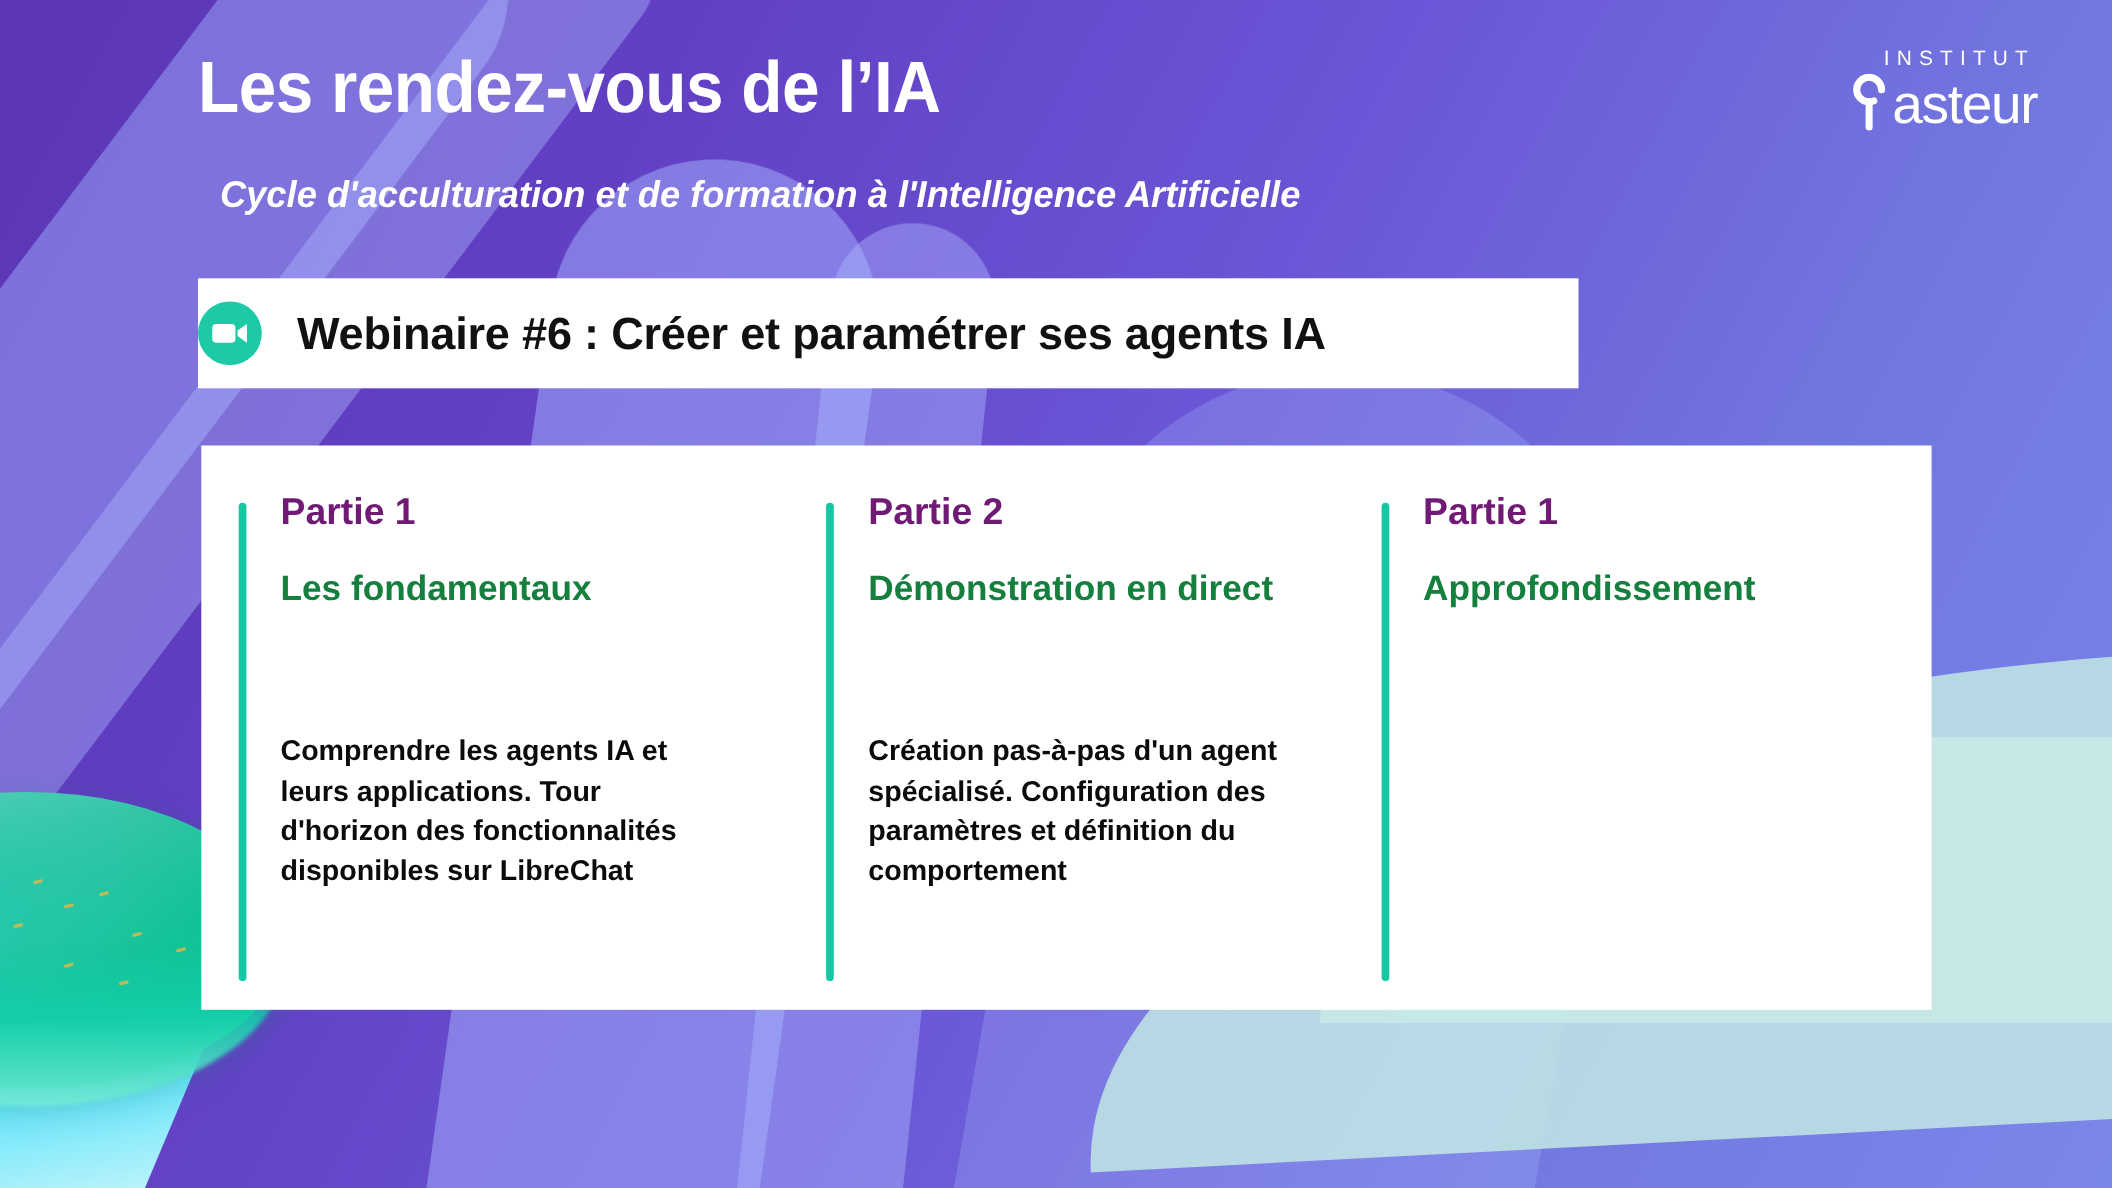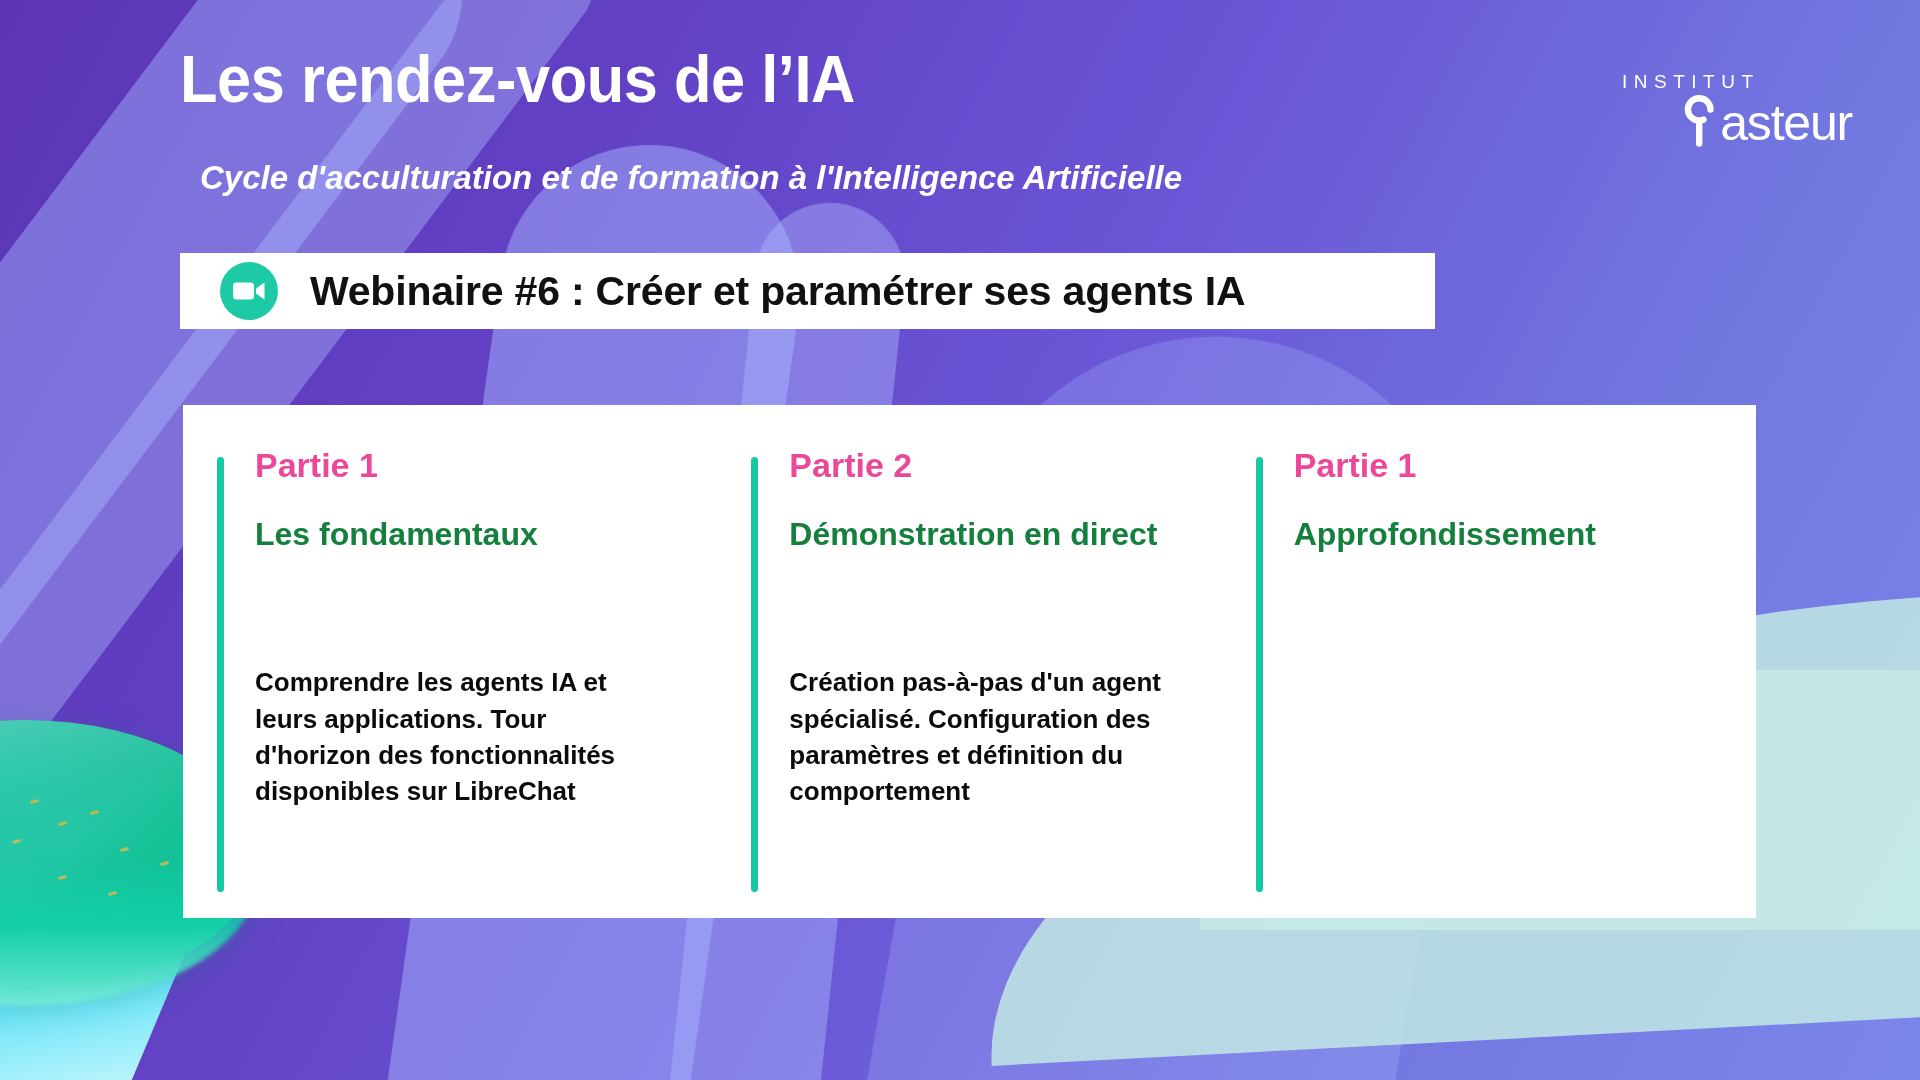--- a/index.html
+++ b/index.html
@@ -171,24 +171,23 @@
     transform: scaleX(0.97);
     transform-origin: left center;
   }
 
   
   .logo {
     position: absolute;
     right: 68px;
     top: 44px;
     width: 230px;
-    text-align: left;
+    text-align: right;
     color: #ffffff;
     user-select: none;
-    margin-top: 28px;
   }
   .logo-top {
     font-size: 19px;
     font-weight: 400;
     letter-spacing: 6.5px;
     line-height: 1;
     padding-right: 2px;
   }
   .logo-bottom {
     display: flex;
@@ -209,25 +208,24 @@
     letter-spacing: -1.2px;
     line-height: 0.95;
   }
 
   
   .banner {
     position: absolute;
     left: 180px;
     top: 253px;
     width: 1255px;
-    height: 76px;
+    height: 100px;
     background: #ffffff;
     display: flex;
     align-items: center;
-    padding-left: 40px;
     box-sizing: border-box;
   }
   .cam-circle {
     flex: 0 0 auto;
     width: 58px;
     height: 58px;
     border-radius: 50%;
     background: #1ec9a5;
     display: flex;
     align-items: center;
@@ -269,21 +267,21 @@
     top: 10px;
     bottom: -6px;
     width: 7px;
     background: #13c8a2;
     border-radius: 4px;
   }
   .col-inner { padding-left: 36px; }
   .col-num {
     font-size: 34px;
     font-weight: 700;
-    color: #ec4899;
+    color: #701a75;
     line-height: 1.1;
     margin-bottom: 30px;
   }
   .col-head {
     font-size: 32px;
     font-weight: 700;
     color: #15803d;
     line-height: 1.30;
     min-height: 84px;
   }

